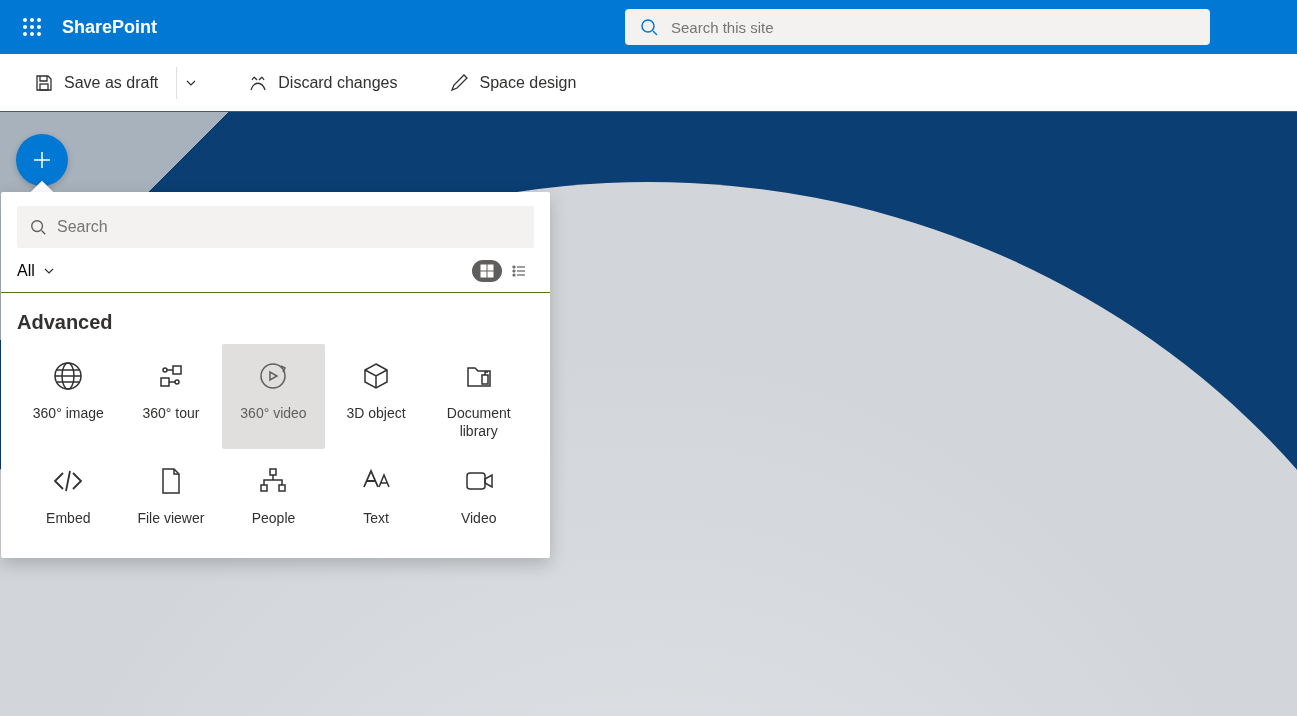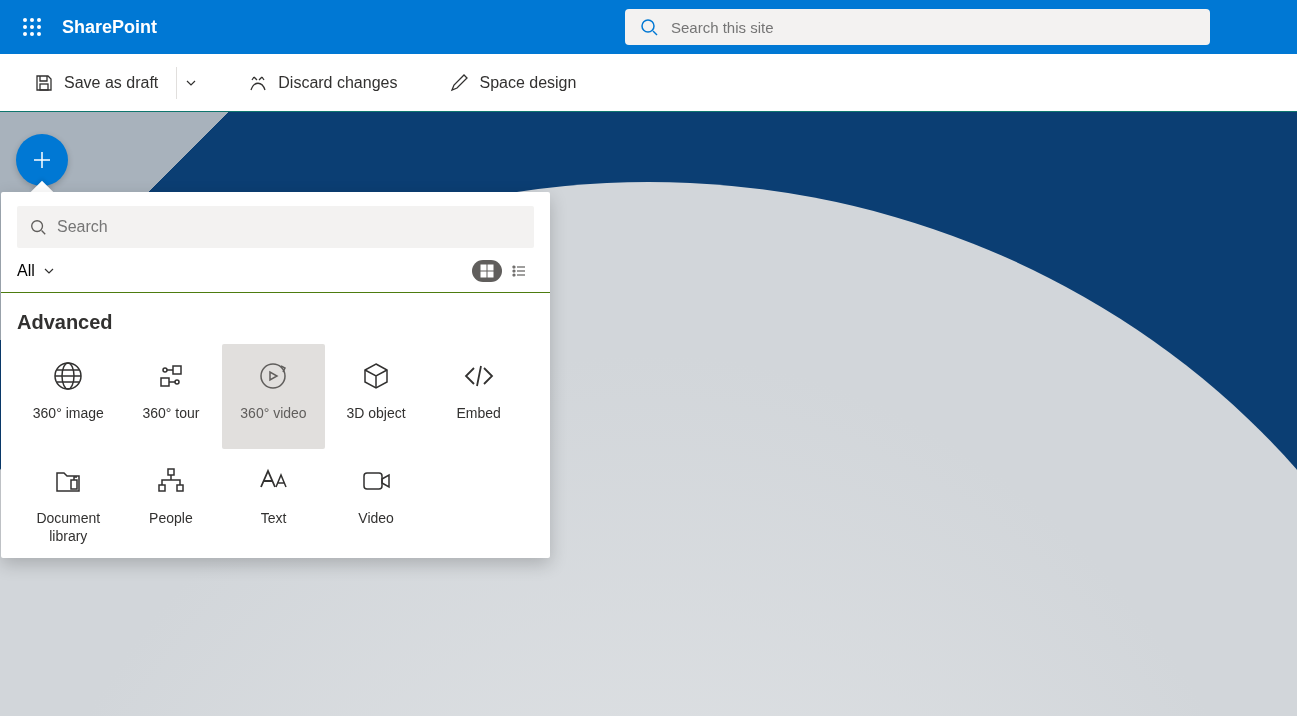--- a/index.html
+++ b/index.html
@@ -371,32 +371,40 @@
     <div class="card-icon">
       <svg width="32" height="32" viewBox="0 0 32 32">
                 <use href="#cube-icon"></use>
               </svg>
     </div>
     <div class="card-label">3D object</div>
   </div>
           <div class="card">
     <div class="card-icon">
       <svg width="32" height="32" viewBox="0 0 32 32">
+                <use href="#doclib-icon"></use>
+              </svg>
+    </div>
+    <div class="card-label">Document library</div>
+  </div>
+          <div class="card">
+    <div class="card-icon">
+      <svg width="32" height="32" viewBox="0 0 32 32">
                 <use href="#code-icon"></use>
               </svg>
     </div>
     <div class="card-label">Embed</div>
   </div>
           <div class="card">
     <div class="card-icon">
       <svg width="32" height="32" viewBox="0 0 32 32">
-                <use href="#doclib-icon"></use>
-              </svg>
-    </div>
-    <div class="card-label">Document library</div>
+                <use href="#file-icon"></use>
+              </svg>
+    </div>
+    <div class="card-label">File viewer</div>
   </div>
           <div class="card">
     <div class="card-icon">
       <svg width="32" height="32" viewBox="0 0 32 32">
                 <use href="#people-icon"></use>
               </svg>
     </div>
     <div class="card-label">People</div>
   </div>
           <div class="card">

